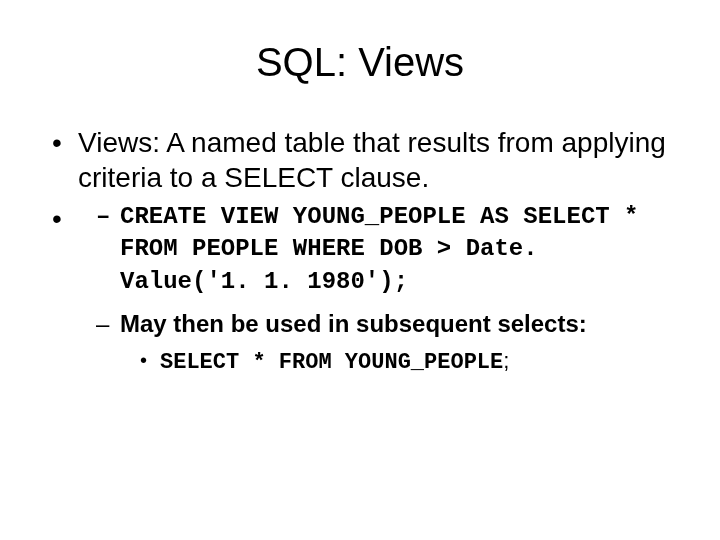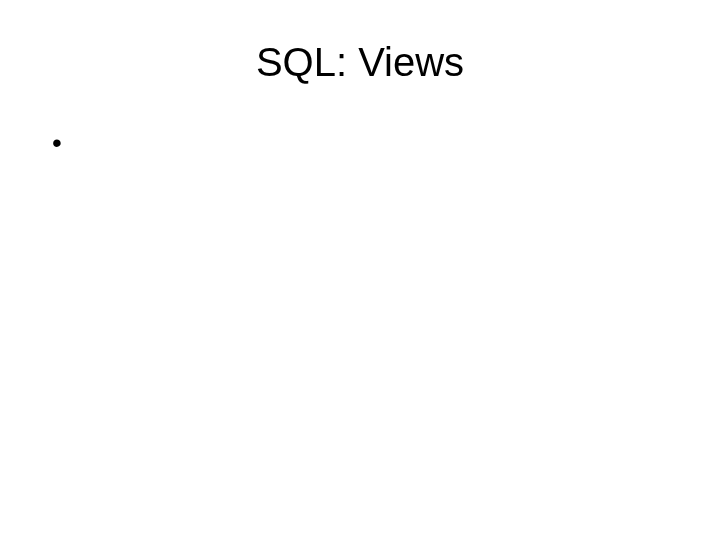--- a/index.html
+++ b/index.html
@@ -86,16 +86,28 @@
     font-weight: bold;
   }
 </style>
 </head>
 <body>
 
 <div class="slide">
   <div class="title">SQL: Views</div>
 
   <ul class="level1">
+    <li>Views: A named table that results from applying criteria to a SELECT clause.</li>
     <li>
+      <ul class="level2">
+        <li class="mono">CREATE VIEW YOUNG_PEOPLE AS SELECT * FROM PEOPLE WHERE DOB &gt; Date. Value('1. 1. 1980');</li>
+        <li>
+          <span class="bold">May then be used in subsequent selects:</span>
+          <ul class="level3">
+            <li>
+              <span class="mono">SELECT * FROM YOUNG_PEOPLE</span><span>;</span>
+            </li>
+          </ul>
+        </li>
+      </ul>
     </li>
   </ul>
 </div>
 
 </body></html>

